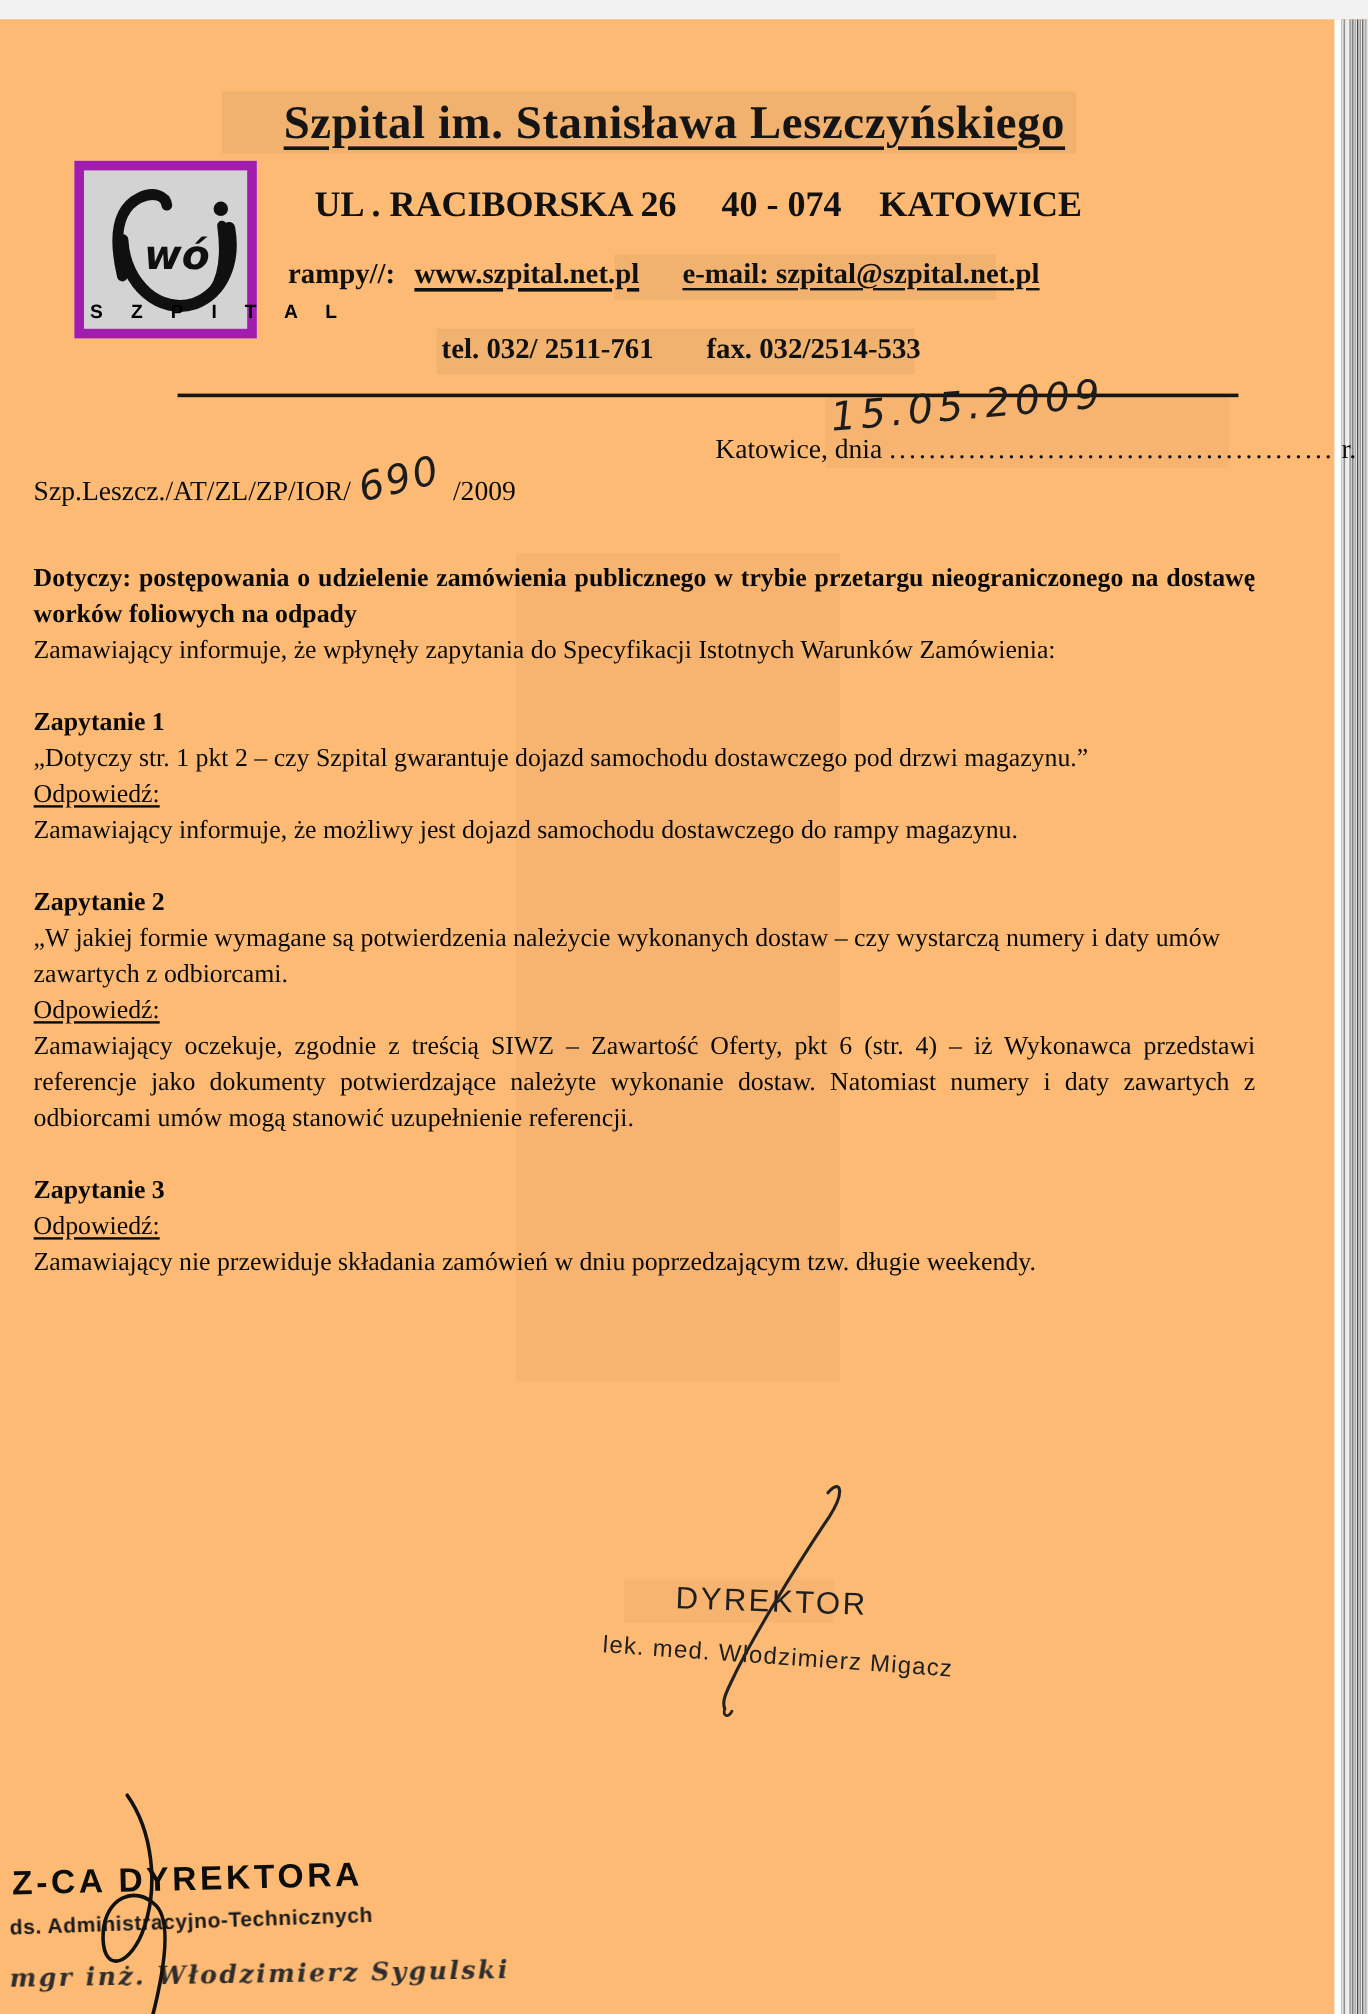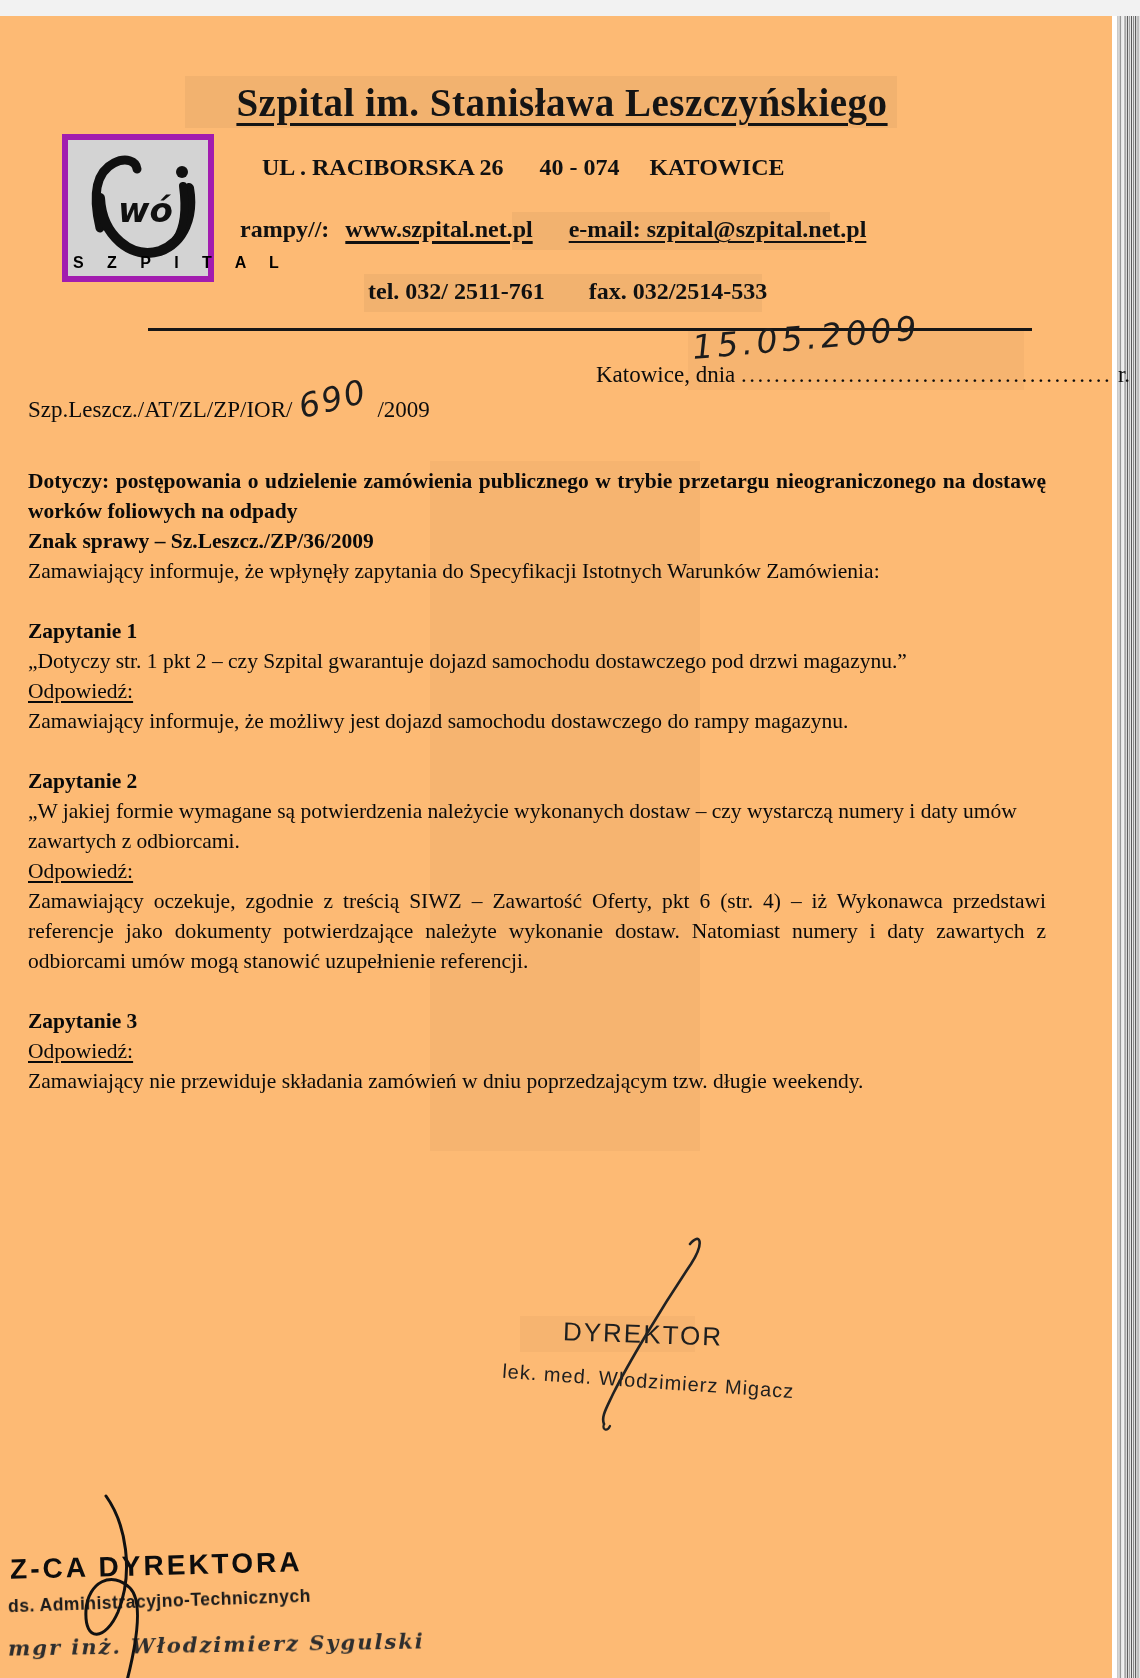--- a/index.html
+++ b/index.html
@@ -21,29 +21,29 @@
   .shade.light{background:rgba(0,0,0,0.028);}
 
   .doc-title{
     position:absolute; left:188px; top:64px; width:748px; text-align:center;
     font-size:39px; font-weight:bold; letter-spacing:0.5px;
     text-decoration:underline; text-decoration-thickness:3px; text-underline-offset:7px;
     color:#151515;
   }
   .logo-box{
     position:absolute; left:62px; top:118px; width:152px; height:148px;
-    background:#d3d3d3; border:6px solid #a21caf; box-sizing:border-box;
+    background:#d3d3d3; border:8px solid #a21caf; box-sizing:border-box;
   }
   .logo-sub{
     position:absolute; left:5px; right:1px; bottom:4px;
     font-family:"Liberation Sans",sans-serif; font-weight:bold;
     font-size:16px; letter-spacing:9.5px; color:#000; white-space:nowrap;
   }
   .addr-line{
-    position:absolute; left:262px; top:138px; font-size:24px; font-weight:bold;
+    position:absolute; left:262px; top:138px; font-size:30px; font-weight:bold;
     white-space:nowrap; color:#111;
   }
   .addr-line .gap1{margin-left:30px;} .addr-line .gap2{margin-left:24px;}
   .web-line{
     position:absolute; left:240px; top:200px; font-size:24px; font-weight:bold;
     white-space:nowrap; color:#111;
   }
   .web-line .u{ text-decoration:underline; text-decoration-thickness:3px; text-underline-offset:4px;}
   .web-line .url{margin-left:10px;}
   .web-line .email{margin-left:30px; text-decoration-thickness:2px;}
@@ -164,21 +164,20 @@
     <span>r.</span>
   </div>
   <div class="hand-date">15.05.2009</div>
 
   <div class="refline">
     <span>Szp.Leszcz./AT/ZL/ZP/IOR/</span><span class="hand-number">690</span><span>/2009</span>
   </div>
 
   <div class="body">
     <p class="subject-main">Dotyczy: postępowania o udzielenie zamówienia publicznego w trybie przetargu nieograniczonego na dostawę worków foliowych na odpady</p>
-    <p class="subject-case">Znak sprawy – Sz.Leszcz./ZP/36/2009</p>
 
     <p class="intro">Zamawiający informuje, że wpłynęły zapytania do Specyfikacji Istotnych Warunków Zamówienia:</p>
 
     <div class="qa">
       <p class="qh">Zapytanie 1</p>
       <p class="q">„Dotyczy str. 1 pkt 2 – czy Szpital gwarantuje dojazd samochodu dostawczego pod drzwi magazynu.”</p>
       <p class="alabel">Odpowiedź:</p>
       <p class="answer">Zamawiający informuje, że możliwy jest dojazd samochodu dostawczego do rampy magazynu.</p>
     </div>
 

